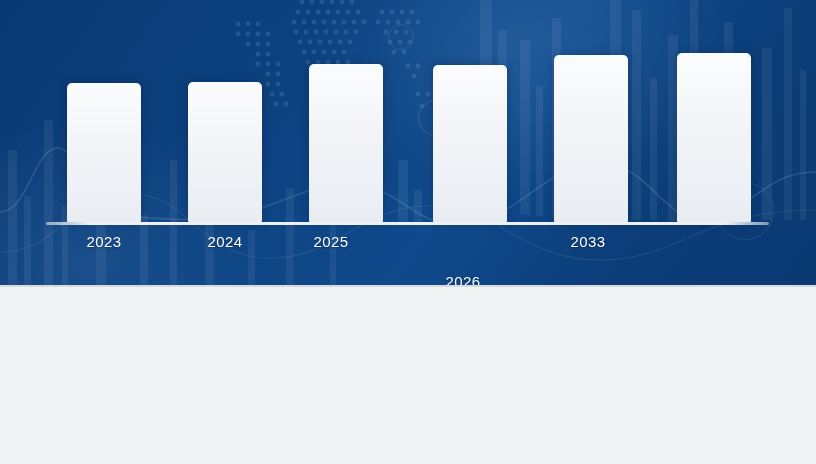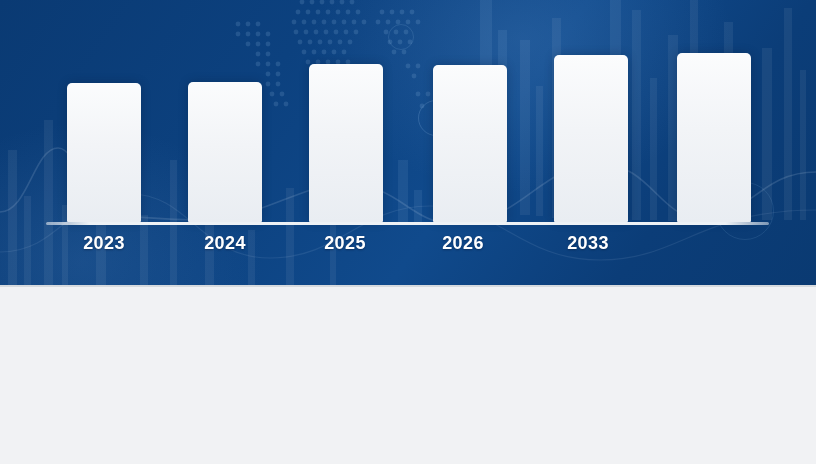--- a/index.html
+++ b/index.html
@@ -46,21 +46,21 @@
   }
   .axis-line{
     position:absolute;left:46px;top:222px;width:723px;height:3px;
     background:linear-gradient(90deg,rgba(236,240,245,.55) 0%,#eef2f6 6%,#eef2f6 94%,rgba(236,240,245,.5) 100%);
     border-radius:2px;
   }
   .year-label{
     position:absolute;top:233px;width:120px;margin-left:-60px;
     text-align:center;
     color:#ffffff;
-    font-size:18px;font-weight:bold;letter-spacing:.4px;
+    font-size:15px;font-weight:normal;letter-spacing:.4px;
     text-shadow:0 1px 2px rgba(0,20,50,.45);
   }
 
   
   .stats-panel{
     position:absolute;left:0;top:287px;width:816px;height:177px;
     background:#f1f2f4;
   }
   .stat{position:absolute;top:0;height:177px;}
   .stat-cagr{left:0;width:410px;}
@@ -244,22 +244,22 @@
     <div class="bar" style="left:188px;top:82px;height:140px;"></div>
     <div class="bar" style="left:309px;top:64px;height:158px;"></div>
     <div class="bar" style="left:433px;top:65px;height:157px;"></div>
     <div class="bar" style="left:554px;top:55px;height:167px;"></div>
     <div class="bar" style="left:677px;top:53px;height:169px;"></div>
 
     <div class="axis-line"></div>
 
     <div class="year-label" style="left:104px;">2023</div>
     <div class="year-label" style="left:225px;text-align:center;">2024</div>
-    <div class="year-label" style="left:345px;">2025</div>
-    <div class="year-label" style="left:463px;">2026</div>
+    <div class="year-label" style="left:331px;">2025</div>
+    <div class="year-label" style="left:463px;margin-top:40px;">2026</div>
     <div class="year-label" style="left:588px;">2033</div>
   </div>
 
   <div class="band-divider"></div>
 
   <div class="stats-panel">
 
     <div class="stat stat-cagr">
 
       

